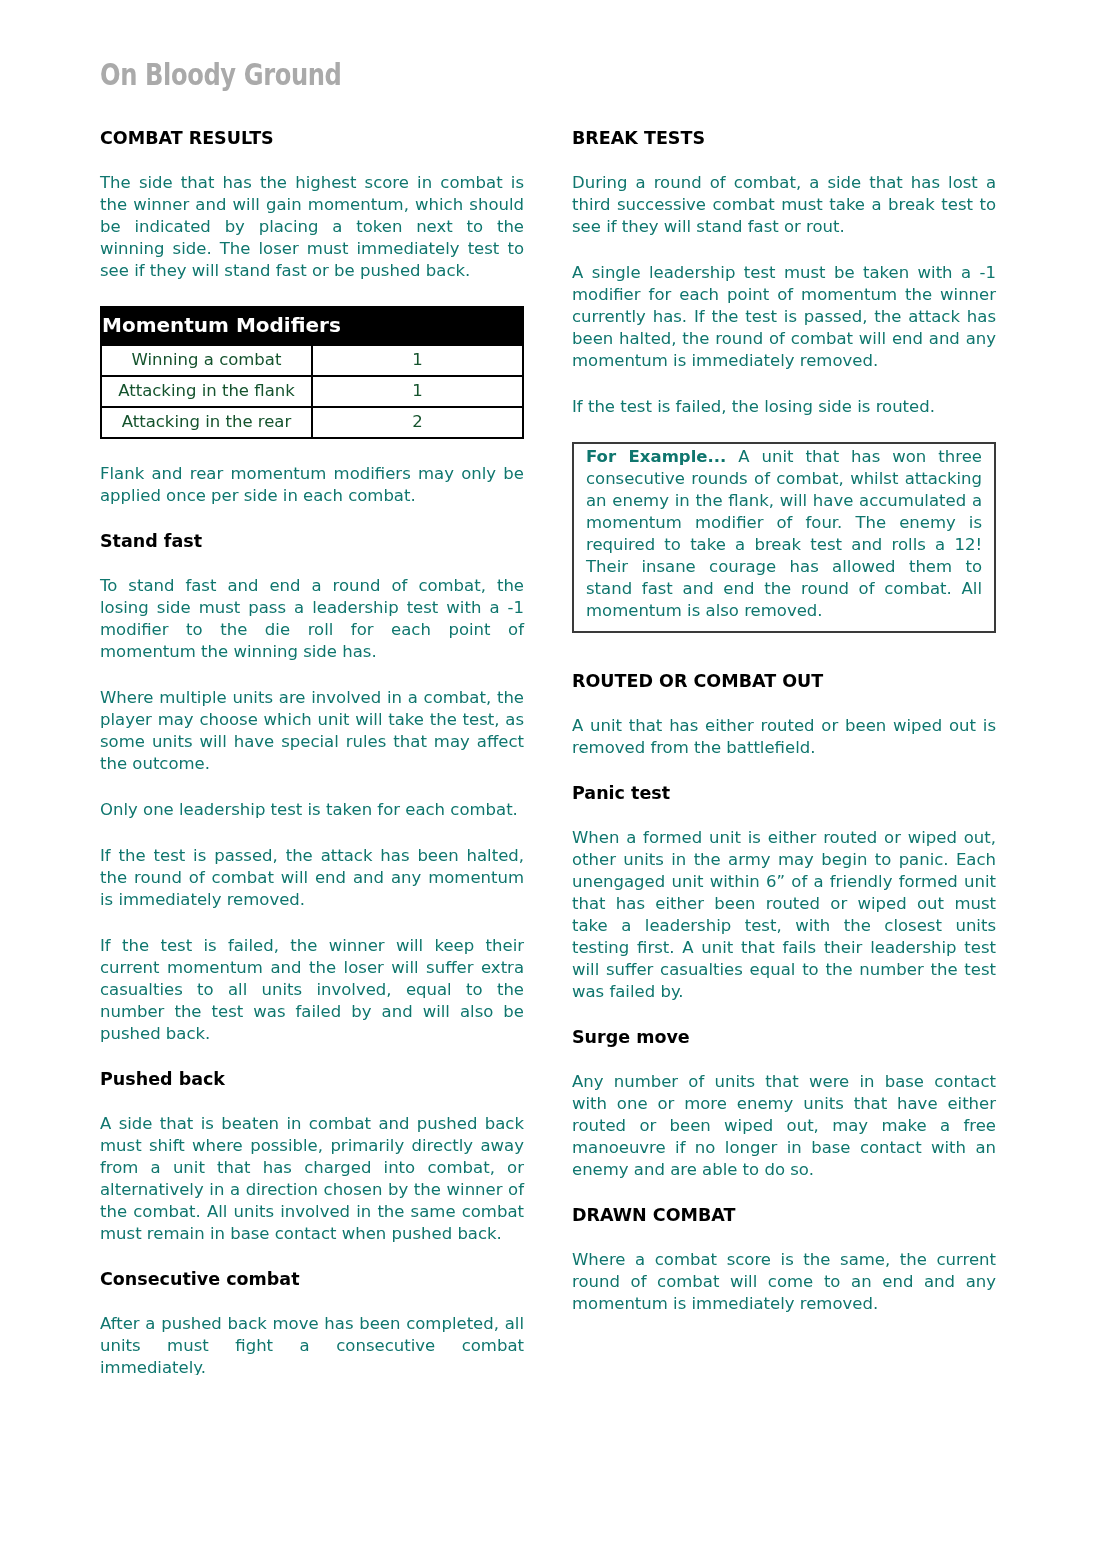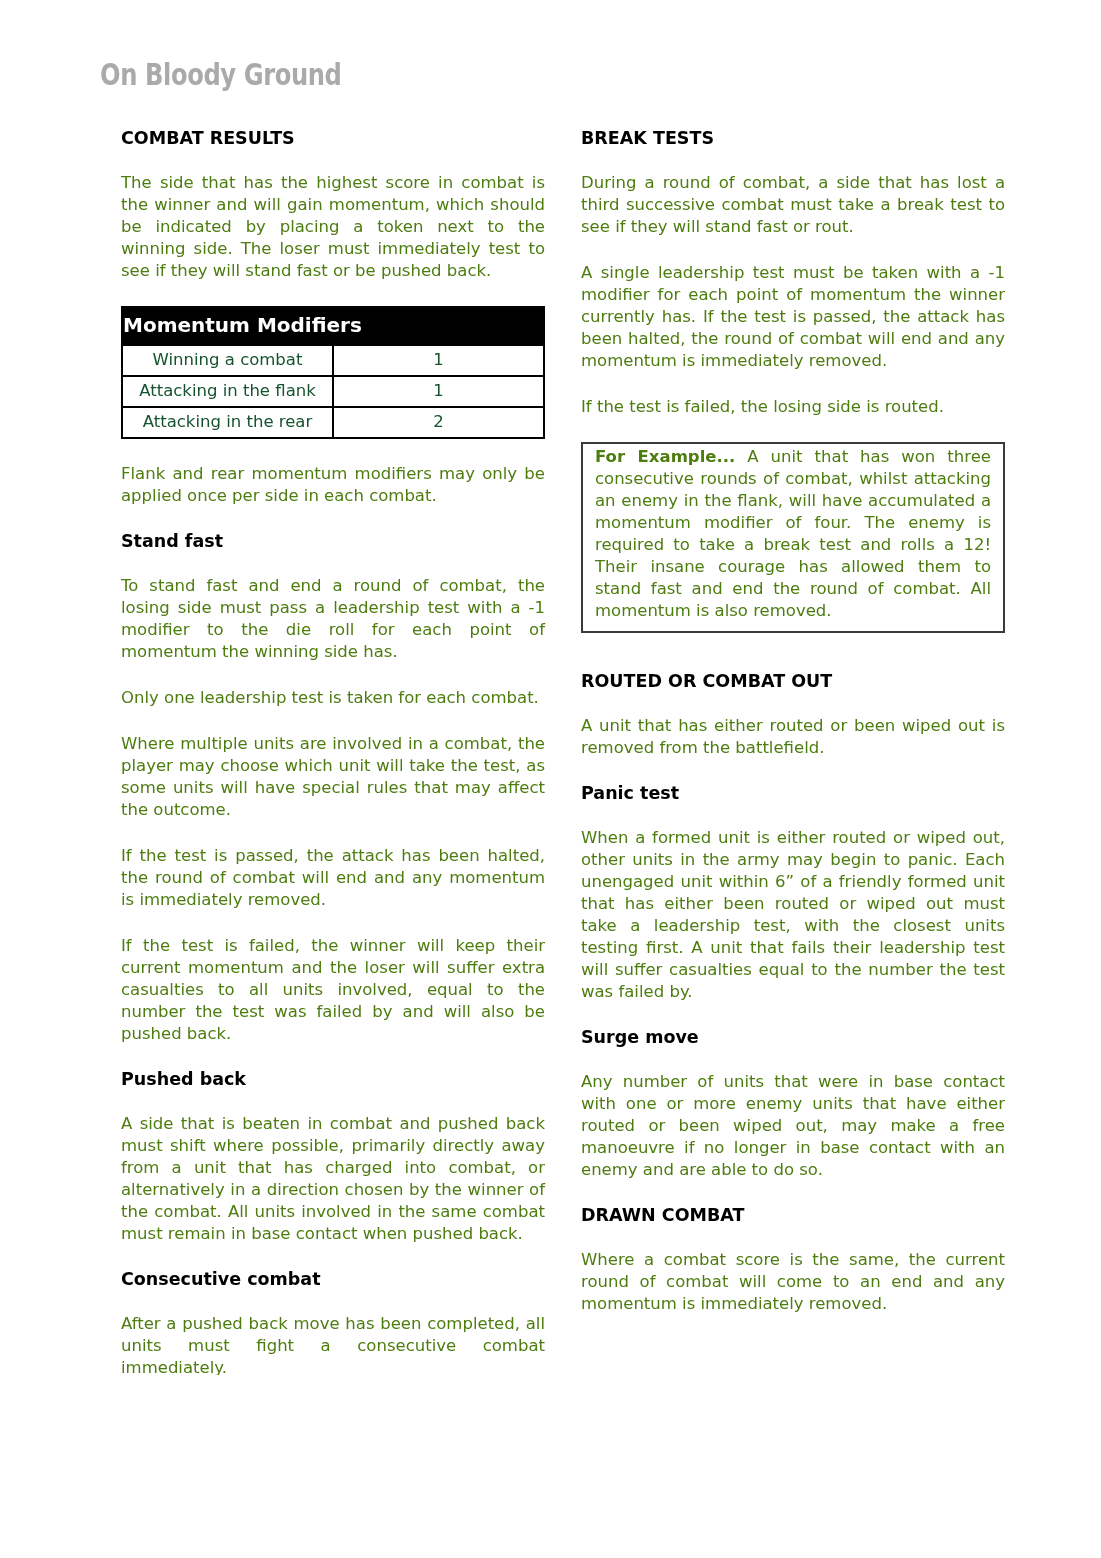--- a/index.html
+++ b/index.html
@@ -27,40 +27,39 @@
     font-weight: bold;
     color: #aaaaaa;
     transform: scaleX(0.78);
     transform-origin: left center;
     letter-spacing: -0.5px;
     white-space: nowrap;
     margin: 0 0 36px 0;
   }
   .columns {
     display: flex;
-    gap: 36px;
-    margin-left: 21px;
+    gap: 48px;
   }
   .col {
     flex: 0 0 424px;
     width: 424px;
   }
   .heading {
     font-size: 17.5px;
     font-weight: bold;
     line-height: 20px;
     margin: 0 0 24px 0;
     color: #000000;
   }
   p.body {
     font-size: 16.5px;
     line-height: 22px;
     text-align: justify;
     margin: 0 0 24px 0;
-    color: #4d7c0f;
+    color: #0f766e;
   }
   table.mod-table {
     width: 100%;
     table-layout: fixed;
     border-collapse: collapse;
     border: 2px solid #000000;
     margin: 0 0 24px 0;
   }
   table.mod-table th {
     background: #000000;
@@ -130,22 +129,22 @@
             <td class="c1">Attacking in the rear</td>
             <td class="c2">2</td>
           </tr>
         </tbody>
       </table>
 
       <p class="body">Flank and rear momentum modifiers may only be applied once per side in each combat.</p>
 
       <div class="heading">Stand fast</div>
       <p class="body">To stand fast and end a round of combat, the losing side must pass a leadership test with a -1 modifier to the die roll for each point of momentum the winning side has.</p>
+      <p class="body">Where multiple units are involved in a combat, the player may choose which unit will take the test, as some units will have special rules that may affect the outcome.</p>
       <p class="body">Only one leadership test is taken for each combat.</p>
-      <p class="body">Where multiple units are involved in a combat, the player may choose which unit will take the test, as some units will have special rules that may affect the outcome.</p>
       <p class="body">If the test is passed, the attack has been halted, the round of combat will end and any momentum is immediately removed.</p>
       <p class="body">If the test is failed, the winner will keep their current momentum and the loser will suffer extra casualties to all units involved, equal to the number the test was failed by and will also be pushed back.</p>
 
       <div class="heading">Pushed back</div>
       <p class="body">A side that is beaten in combat and pushed back must shift where possible, primarily directly away from a unit that has charged into combat, or alternatively in a direction chosen by the winner of the combat. All units involved in the same combat must remain in base contact when pushed back.</p>
 
       <div class="heading">Consecutive combat</div>
       <p class="body">After a pushed back move has been completed, all units must fight a consecutive combat immediately.</p>
     </div>
 

